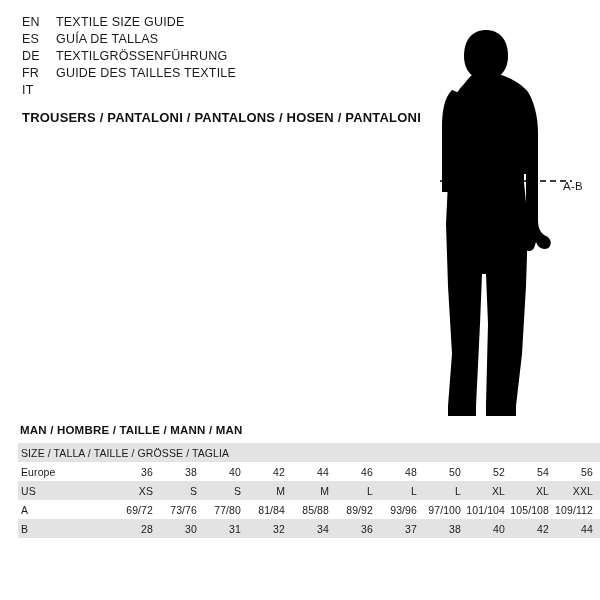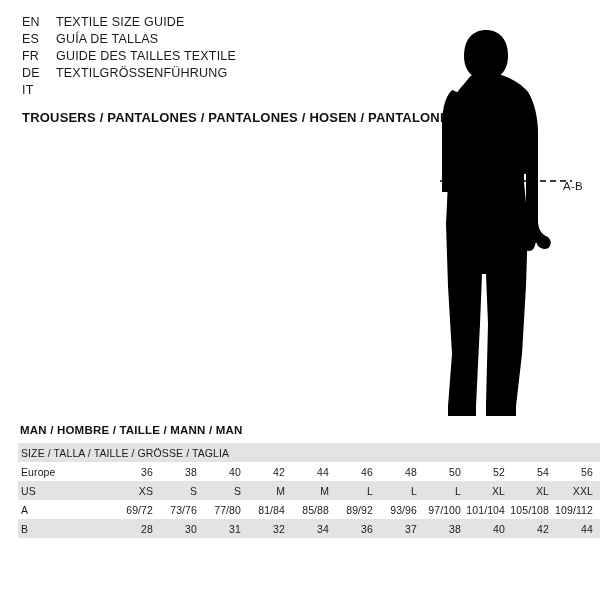--- a/index.html
+++ b/index.html
@@ -140,33 +140,33 @@
   <div class="lang-block">
     <div class="lang-row">
       <span class="lang-code">EN</span>
       <span class="lang-text">TEXTILE SIZE GUIDE</span>
     </div>
     <div class="lang-row">
       <span class="lang-code">ES</span>
       <span class="lang-text">GUÍA DE TALLAS</span>
     </div>
     <div class="lang-row">
+      <span class="lang-code">DE</span>
+      <span class="lang-text">TEXTILGRÖSSENFÜHRUNG</span>
+    </div>
+    <div class="lang-row">
       <span class="lang-code">FR</span>
       <span class="lang-text">GUIDE DES TAILLES TEXTILE</span>
     </div>
     <div class="lang-row">
-      <span class="lang-code">DE</span>
-      <span class="lang-text">TEXTILGRÖSSENFÜHRUNG</span>
-    </div>
-    <div class="lang-row">
       <span class="lang-code">IT</span>
     </div>
   </div>
 
-  <div class="garment-title">TROUSERS / PANTALONES / PANTALONES / HOSEN / PANTALONI</div>
+  <div class="garment-title">TROUSERS / PANTALONI / PANTALONS / HOSEN / PANTALONI</div>
 
   <div class="figure-wrap">
     <svg width="200" height="400" viewBox="0 0 200 400" xmlns="http://www.w3.org/2000/svg" aria-hidden="true">
 
       <path d="M64 32 C64 14 74 6 86 6 C98 6 108 14 108 32 C108 46 100 56 86 56 C72 56 64 46 64 32 Z" fill="#000000"></path>
 
       <path d="M74 50 L98 50
                C106 52 120 58 128 68
                C134 77 136 92 136 110
                L136 150

